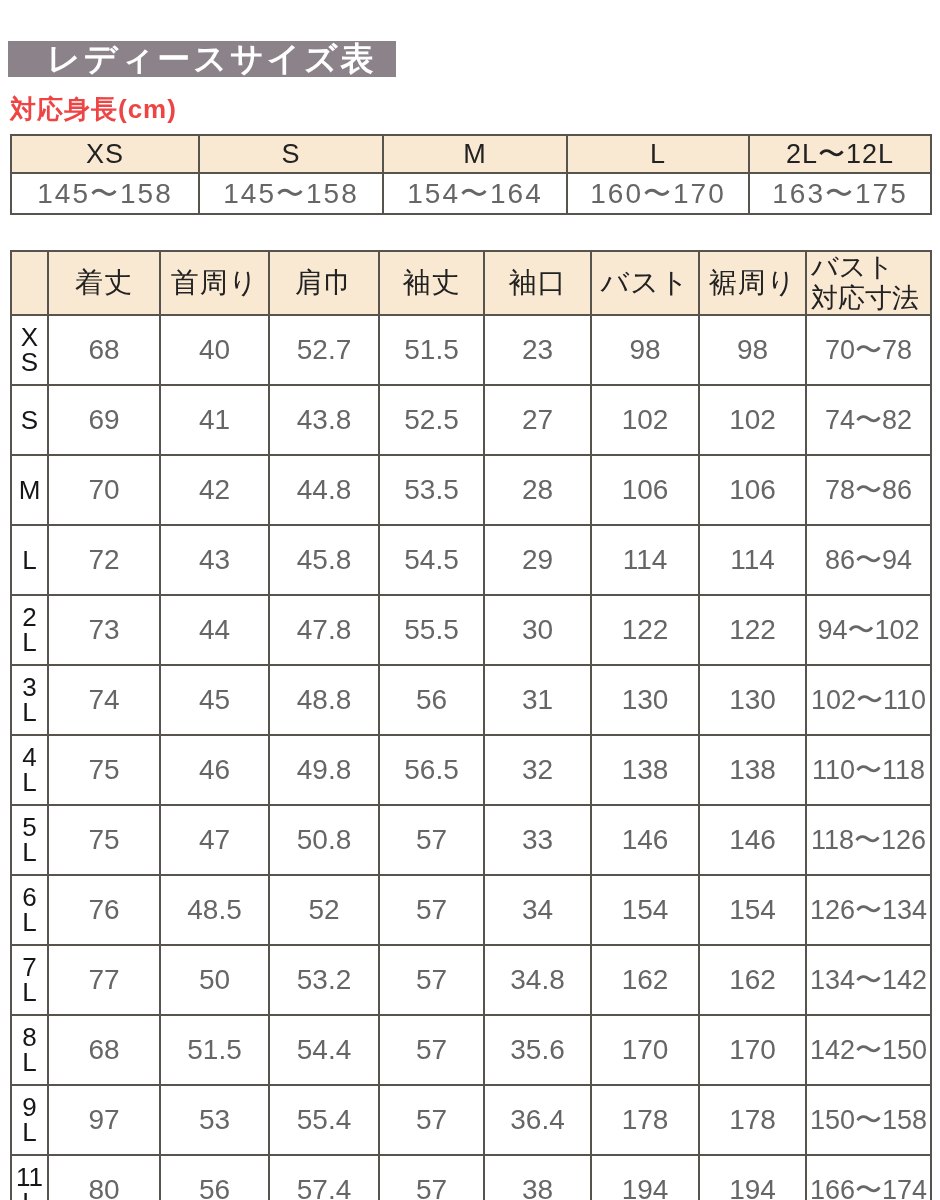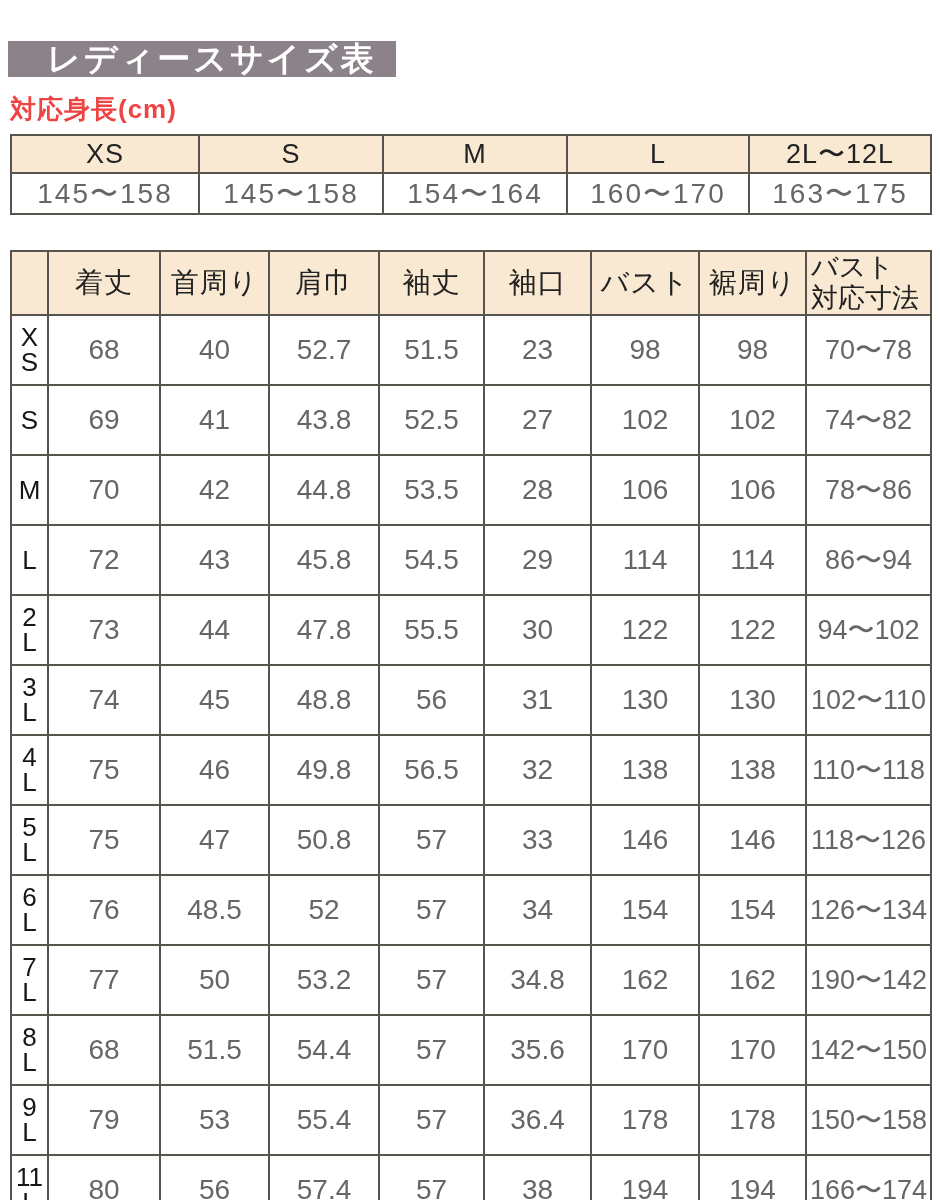--- a/index.html
+++ b/index.html
@@ -265,38 +265,38 @@
   <tr>
     <td class="row-label">7
 L</td>
     <td>77</td>
     <td>50</td>
     <td>53.2</td>
     <td>57</td>
     <td>34.8</td>
     <td>162</td>
     <td>162</td>
-    <td class="cell-bust-range">190〜142</td>
+    <td class="cell-bust-range">134〜142</td>
   </tr>
   <tr>
     <td class="row-label">8
 L</td>
     <td>68</td>
     <td>51.5</td>
     <td>54.4</td>
     <td>57</td>
     <td>35.6</td>
     <td>170</td>
     <td>170</td>
     <td class="cell-bust-range">142〜150</td>
   </tr>
   <tr>
     <td class="row-label">9
 L</td>
-    <td>79</td>
+    <td>97</td>
     <td>53</td>
     <td>55.4</td>
     <td>57</td>
     <td>36.4</td>
     <td>178</td>
     <td>178</td>
     <td class="cell-bust-range">150〜158</td>
   </tr>
   <tr>
     <td class="row-label">11

